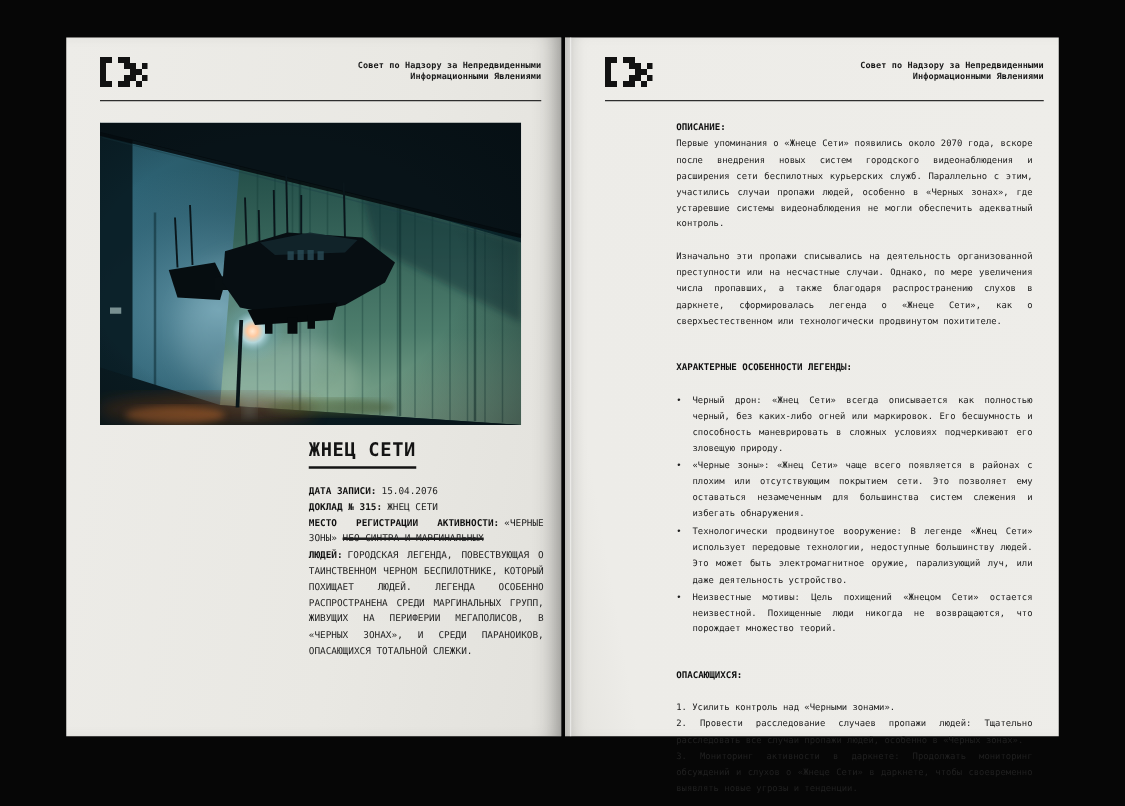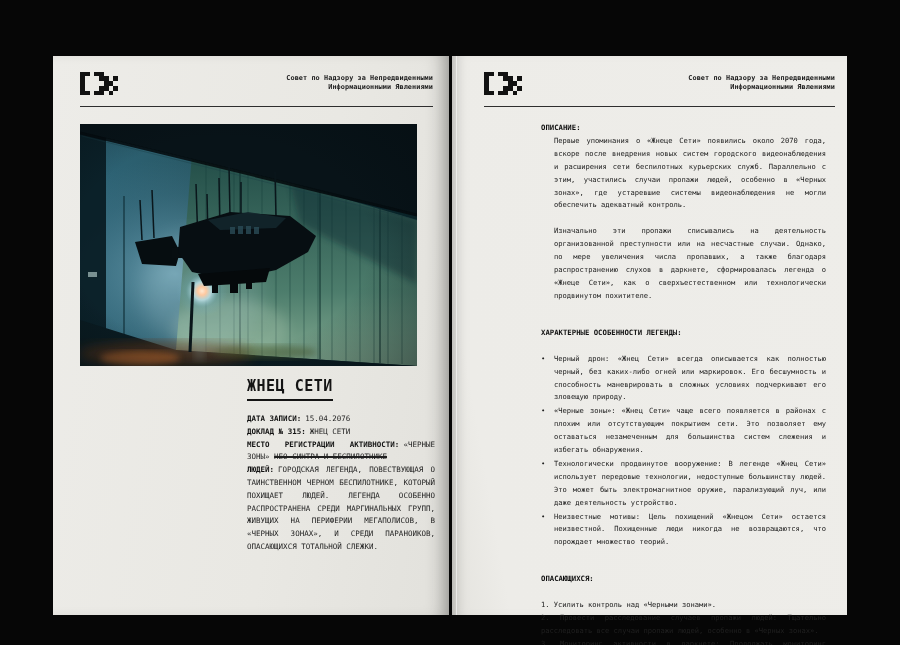--- a/index.html
+++ b/index.html
@@ -3,21 +3,21 @@
 <meta charset="utf-8">
 <style>
   html,body{margin:0;padding:0;}
   body{
     width:900px;height:645px;position:relative;overflow:hidden;
     background:#060606;
     font-family:"DejaVu Sans Mono","Liberation Mono",monospace;
   }
   .spread{position:absolute;inset:0;}
   .page{
-    position:absolute;top:56px;height:559px;background:#eae9e4;color:#1b1b1b;
+    position:absolute;top:30px;height:559px;background:#eae9e4;color:#1b1b1b;
   }
   .page.left{
     left:53px;width:396px;
     background:linear-gradient(100deg,#edece8 0%,#e9e8e3 60%,#e2e1dc 100%);
     box-shadow:inset -16px 0 20px -14px rgba(0,0,0,.45);
   }
   .page.right{
     left:452px;width:395px;
     background:linear-gradient(80deg,#e4e3de 0%,#edece8 12%,#eeede9 100%);
     box-shadow:inset 12px 0 16px -12px rgba(0,0,0,.35);
@@ -49,21 +49,21 @@
     border-bottom:2px solid #141414;padding-bottom:4px;
   }
   .field{font-size:7.5px;line-height:12.8px;text-align:justify;color:#1f1f1f;}
   .f-label{font-weight:bold;color:#111;padding-right:4px;}
   .struck{text-decoration:line-through;text-decoration-thickness:1.6px;}
 
   .body-col{position:absolute;left:89px;top:66px;width:285px;
     font-size:7.1px;line-height:12.9px;color:#202020;text-align:justify;}
   .body-col h2{font-size:7.3px;font-weight:bold;color:#101010;margin:24px 0 0 0;line-height:12.9px;text-align:left;}
   .body-col h2.first{margin-top:0;}
-  .body-col p{margin:0 0 13px 13px;}
+  .body-col p{margin:0 0 13px 0;}
   .body-col .list{margin-top:13px;}
   .li{display:flex;margin:0 0 1px 0;}
   .li .mk{flex:none;width:13px;text-align:left;}
   .li .tx{flex:auto;text-align:justify;}
   .reco{margin-top:13px;}
   .reco p{margin:0;}
 </style>
 </head>
 <body>
 
@@ -224,21 +224,21 @@
     <div class="meta">
       <h1 class="doc-title">ЖНЕЦ СЕТИ</h1>
       <div class="field">
         <span class="f-label">ДАТА ЗАПИСИ:</span><span>15.04.2076</span>
       </div>
       <div class="field">
         <span class="f-label">ДОКЛАД № 315:</span><span>ЖНЕЦ СЕТИ</span>
       </div>
       <div class="field">
         <span class="f-label">МЕСТО РЕГИСТРАЦИИ АКТИВНОСТИ:</span><span>«ЧЕРНЫЕ ЗОНЫ»</span>
-        <span> </span><span class="struck">НЕО-СИНТРА И БЕСПИЛОТНИКЕ</span>
+        <span> </span><span class="struck">НЕО-СИНТРА И МАРГИНАЛЬНЫХ</span>
       </div>
       <div class="field">
         <span class="f-label">ЛЮДЕЙ:</span><span>ГОРОДСКАЯ ЛЕГЕНДА, ПОВЕСТВУЮЩАЯ О ТАИНСТВЕННОМ ЧЕРНОМ БЕСПИЛОТНИКЕ, КОТОРЫЙ ПОХИЩАЕТ ЛЮДЕЙ. ЛЕГЕНДА ОСОБЕННО РАСПРОСТРАНЕНА СРЕДИ МАРГИНАЛЬНЫХ ГРУПП, ЖИВУЩИХ НА ПЕРИФЕРИИ МЕГАПОЛИСОВ, В «ЧЕРНЫХ ЗОНАХ», И СРЕДИ ПАРАНОИКОВ, ОПАСАЮЩИХСЯ ТОТАЛЬНОЙ СЛЕЖКИ.</span>
       </div>
     </div>
   </div>
 
   <div class="page right">
     <div class="hd">
       <svg class="logo" width="38" height="25" viewBox="0 0 8 5" shape-rendering="crispEdges">

